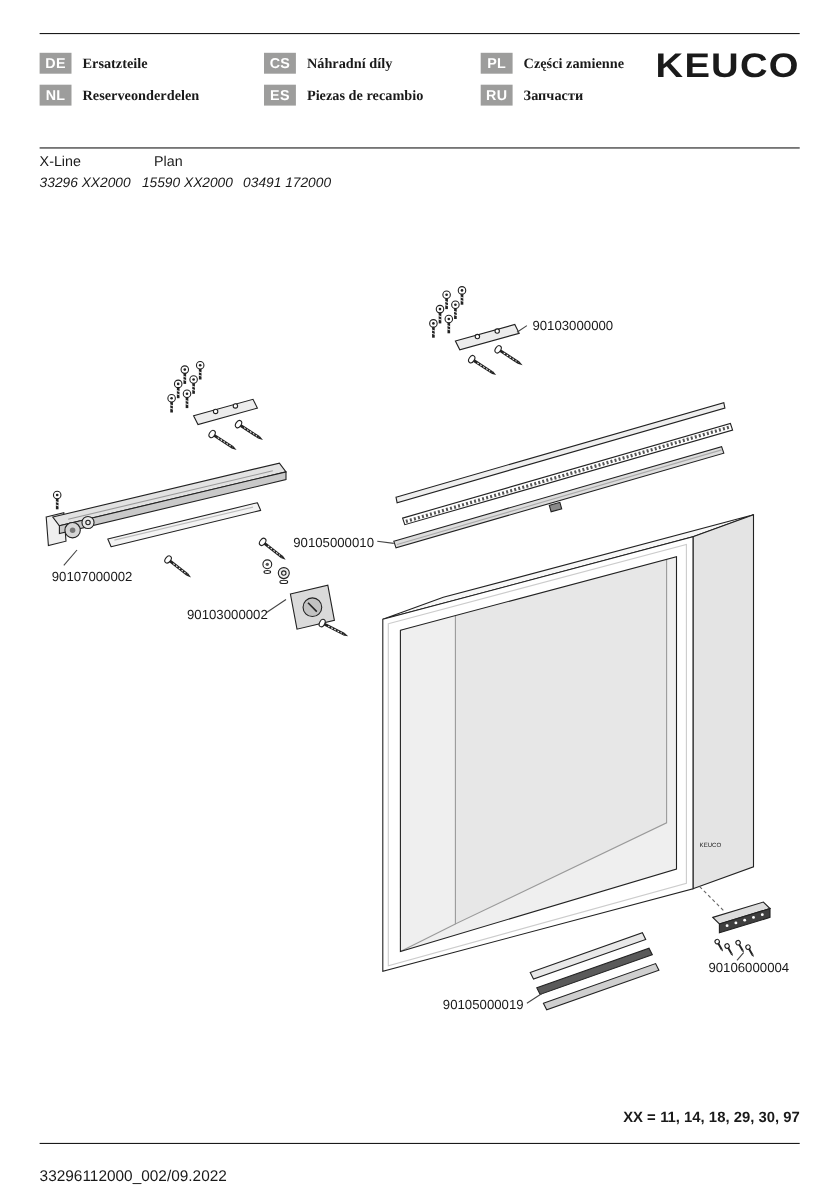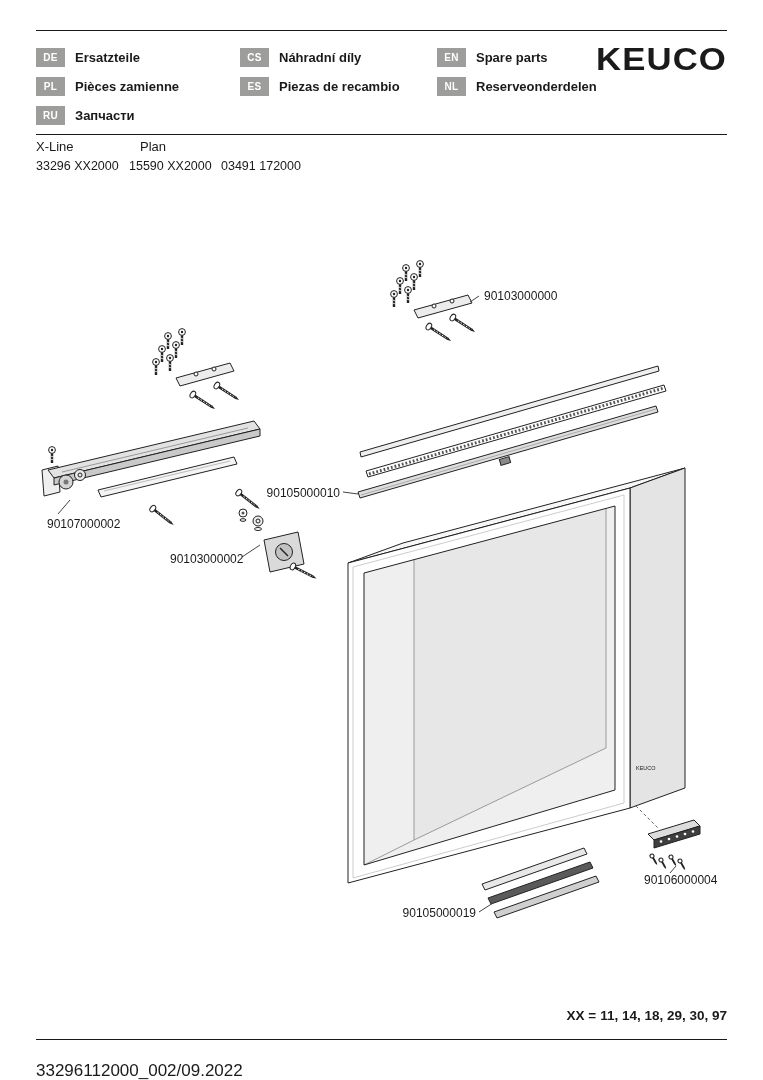--- a/index.html
+++ b/index.html
@@ -7,65 +7,61 @@
   .page { position:relative; width:763px; height:1080px; background:#fff;
           font-family:"Liberation Sans", sans-serif; color:#1a1a1a; overflow:hidden; }
   .rule { position:absolute; left:36px; width:691px; height:0; border-top:1.8px solid #1a1a1a; }
   .rule-top { top:30px; }
   .rule-mid { top:134px; }
   .rule-bottom { top:1039px; }
   .lang-grid { position:absolute; left:36px; top:48px; display:grid;
                grid-template-columns:204px 197px 1fr; grid-auto-rows:19px; row-gap:10px; width:565px; }
   .lang-cell { display:flex; align-items:center; }
   .lang-badge { display:inline-block; flex:0 0 29px; width:29px; height:19px; background:#9d9d9c;
-                color:#fff; font-weight:bold; font-size:10px; line-height:19px; text-align:center;
+                color:#fff; font-weight:bold; font-size:13px; line-height:19px; text-align:center;
                 letter-spacing:.3px; }
-  .lang-label { margin-left:10px; font-weight:bold; font-size:13px; white-space:nowrap; }
+  .lang-label { margin-left:10px; font-weight:bold; font-size:13px; white-space:nowrap;font-family:Liberation Serif, serif; }
   .logo { position:absolute; right:36px; top:42px; font-size:31px; font-weight:bold;
           letter-spacing:1px; transform:scaleX(1.12); transform-origin:right center; }
   .product-info { position:absolute; left:36px; top:139px; width:400px; height:42px; }
   .p-name { position:absolute; top:0; font-weight:normal; font-size:13px; white-space:nowrap; }
-  .p-num  { position:absolute; top:20px; font-size:12.5px; white-space:nowrap; }
+  .p-num  { position:absolute; top:20px; font-size:12.5px; white-space:nowrap;font-style:italic; }
   .variants { position:absolute; right:36px; top:1008px; font-size:13.5px; font-weight:bold; }
   .variants .vals { font-weight:bold; margin-left:4px; }
-  .footer-code { position:absolute; left:36px; top:1061px; font-size:17px; }
+  .footer-code { position:absolute; left:36px; top:1061px; font-size:14px; }
   .diagram-svg { position:absolute; left:0; top:0; }
   svg text { font-family:"Liberation Sans", sans-serif; font-size:12px; fill:#1a1a1a; }
 </style>
 </head>
 <body>
 
 <div class="page">
 
   <div class="rule rule-top"></div>
 
   <div class="lang-grid">
     <div class="lang-cell">
       <span class="lang-badge">DE</span>
       <span class="lang-label">Ersatzteile</span>
     </div>
     <div class="lang-cell">
       <span class="lang-badge">CS</span>
       <span class="lang-label">Náhradní díly</span>
     </div>
     <div class="lang-cell">
-      <span class="lang-badge">EN</span>
-      <span class="lang-label">Spare parts</span>
-    </div>
-    <div class="lang-cell">
       <span class="lang-badge">PL</span>
-      <span class="lang-label">Pièces zamienne</span>
+      <span class="lang-label">Części zamienne</span>
+    </div>
+    <div class="lang-cell">
+      <span class="lang-badge">NL</span>
+      <span class="lang-label">Reserveonderdelen</span>
     </div>
     <div class="lang-cell">
       <span class="lang-badge">ES</span>
       <span class="lang-label">Piezas de recambio</span>
-    </div>
-    <div class="lang-cell">
-      <span class="lang-badge">NL</span>
-      <span class="lang-label">Reserveonderdelen</span>
     </div>
     <div class="lang-cell">
       <span class="lang-badge">RU</span>
       <span class="lang-label">Запчасти</span>
     </div>
   </div>
 
   <div class="logo">KEUCO</div>
 
   <div class="rule rule-mid"></div>

